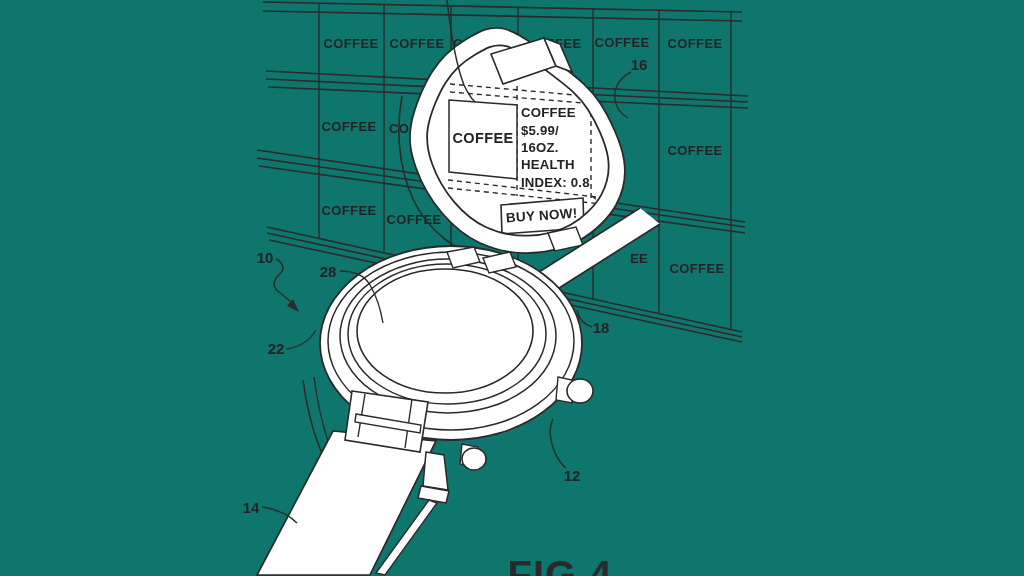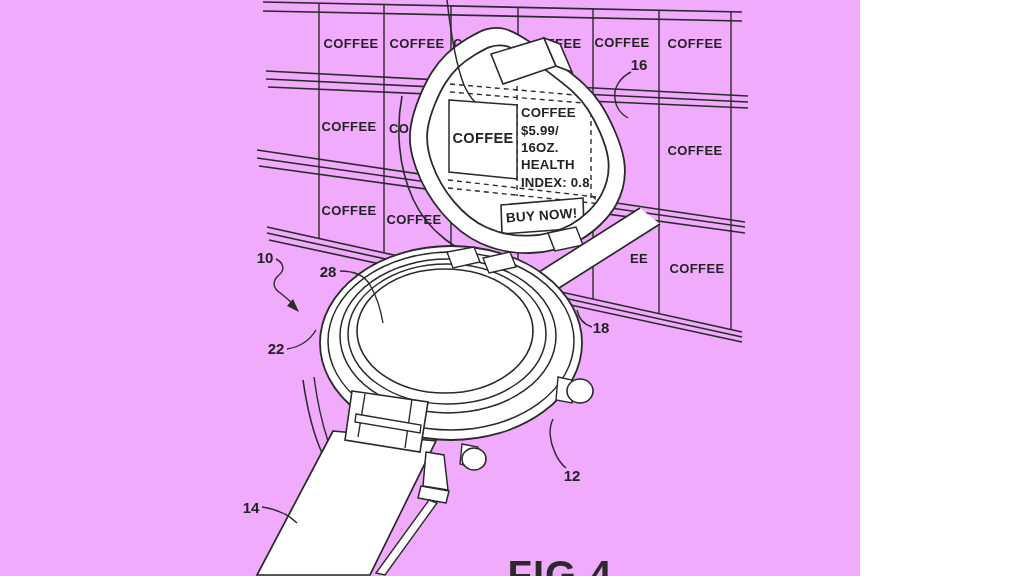--- a/index.html
+++ b/index.html
@@ -1,16 +1,16 @@
 <!DOCTYPE html>
 <html><head>
 <meta charset="utf-8">
 <style>
   html,body{margin:0;padding:0;background:#ffffff;}
-  .page{position:relative;width:860px;height:576px;background:#f0abfc;overflow:hidden;
+  .page{position:relative;width:1024px;height:576px;background:#0f766e;overflow:hidden;
         font-family:"Liberation Sans", sans-serif;}
   svg{display:block;}
   .shelf-label{font-family:"Liberation Sans", sans-serif;font-size:13px;font-weight:600;
                letter-spacing:0.4px;fill:#232323;}
   .lens-label{font-family:"Liberation Sans", sans-serif;font-size:14.5px;font-weight:600;
               letter-spacing:0.4px;fill:#232323;}
   .detail-text{font-family:"Liberation Sans", sans-serif;font-size:13.2px;font-weight:600;
                letter-spacing:0.2px;fill:#232323;}
   .buy-text{font-family:"Liberation Sans", sans-serif;font-size:13.5px;font-weight:600;
             letter-spacing:0.3px;fill:#232323;}

